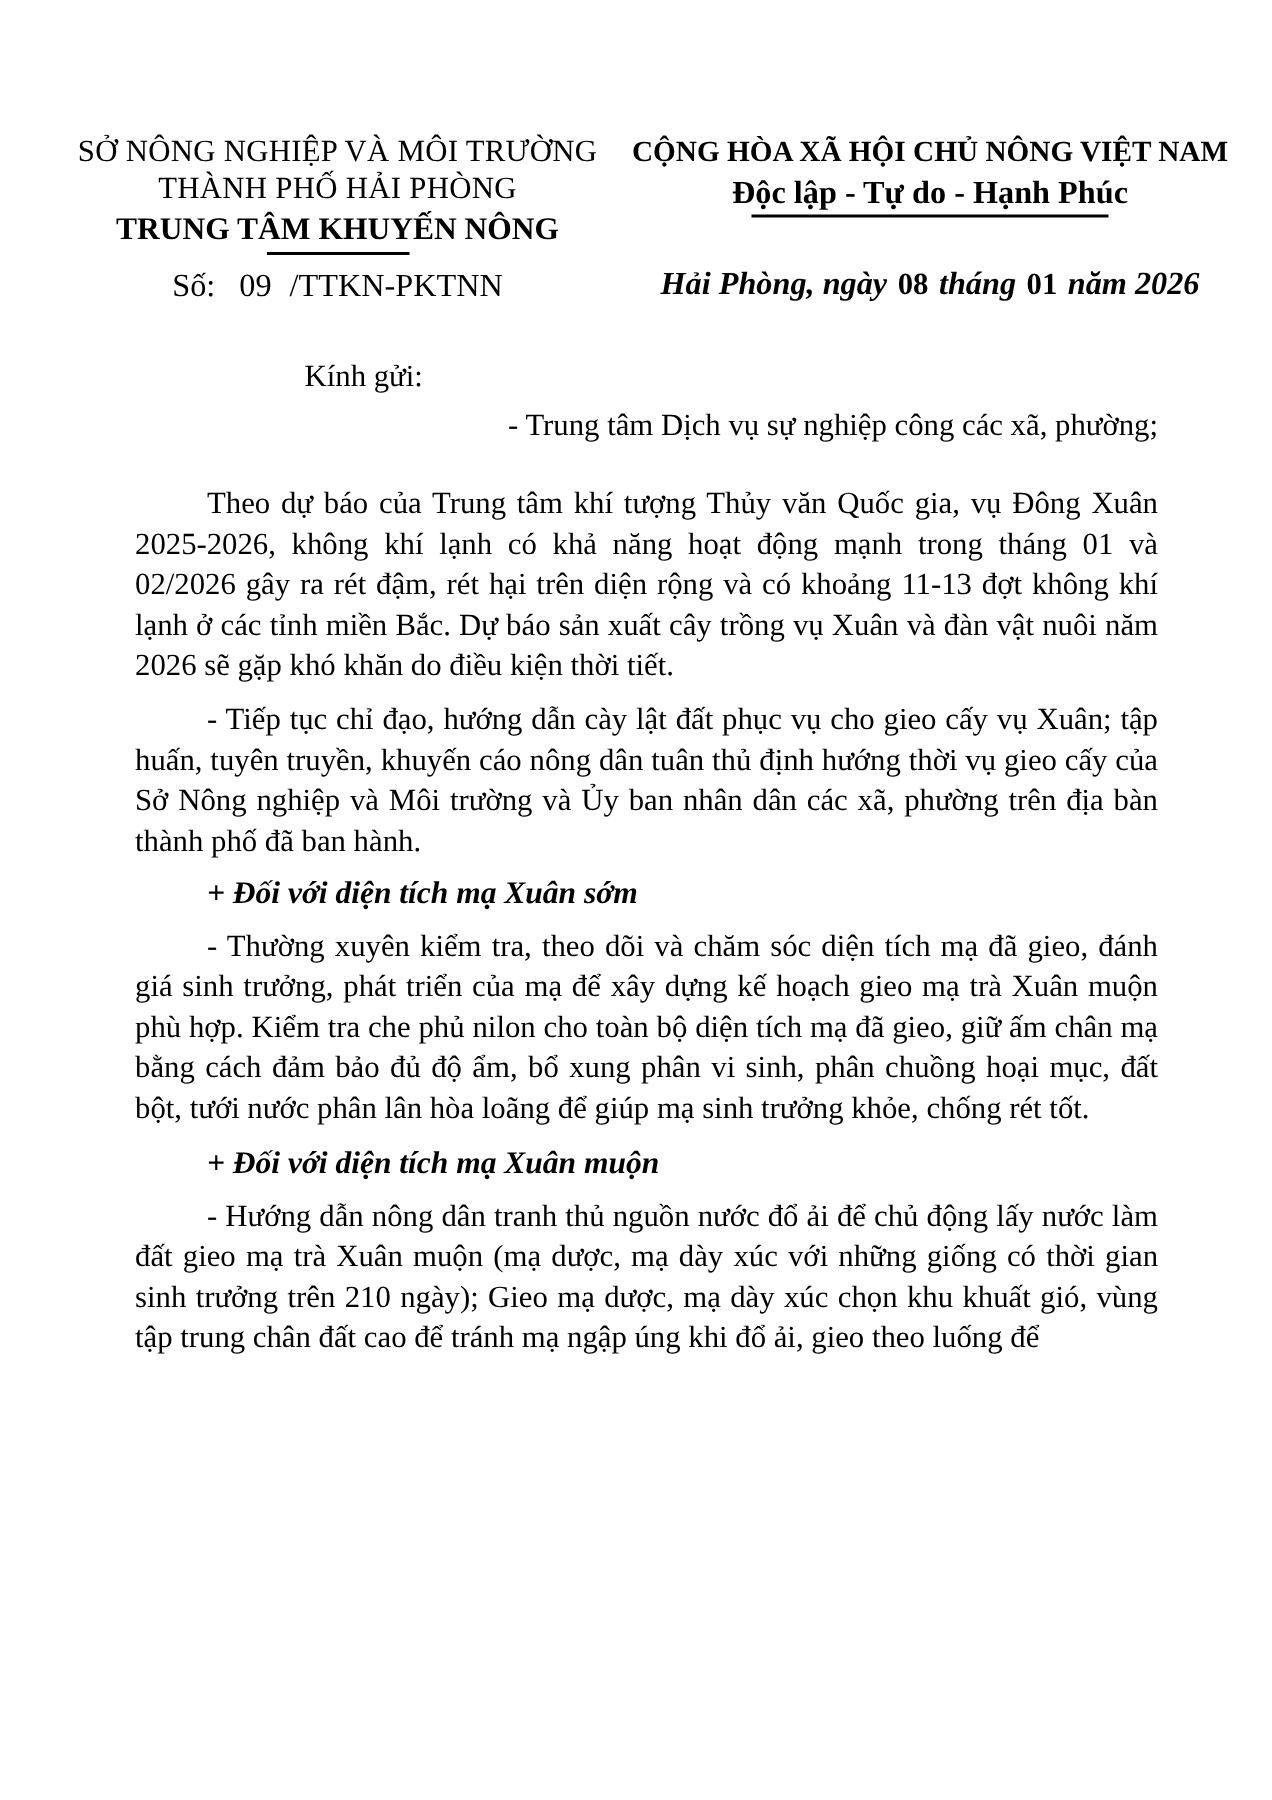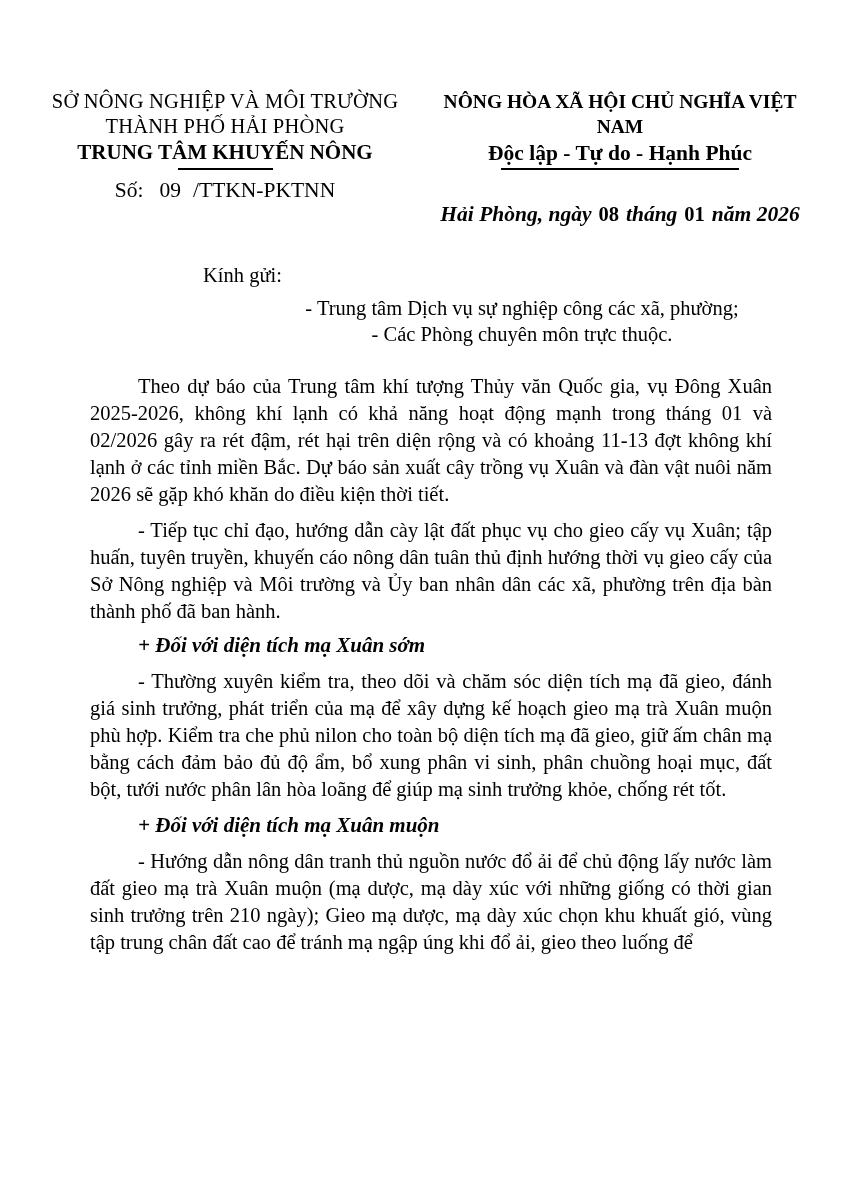--- a/index.html
+++ b/index.html
@@ -27,21 +27,21 @@
   .motto-rule { width:238px; margin:2px auto 0 auto; }
   .date-line  { font-size:21.5px; font-style:italic; margin-top:32px; white-space:nowrap;font-weight:bold; }
   .date-num   { font-style:normal; font-size:20.5px; display:inline-block; margin:0 7px; }
   
   .body {
     margin:35px 76px 0 90px;
     font-size:20.5px; line-height:27px;
     text-align:justify;
   }
   .salutation { margin-left:113px; }
-  .recipients { margin-left:182px; margin-top:6px; line-height:26px; text-align:center; }
+  .recipients { margin-left:182px; margin-top:6px; line-height:26px; text-align:right; }
   .para { margin:3px 0 0 0; text-indent:48px; }
   .sec-heading  { font-weight:bold; font-size:21px; margin:7px 0 0 0; padding-left:48px; text-align:left; }
   .sub-heading  { font-weight:bold; font-style:italic; font-size:21px; margin:7px 0 0 0; padding-left:48px; text-align:left; }
   .mt-lg { margin-top:26px; }
   .mt-md { margin-top:9px; }
 </style>
 </head>
 <body>
 
 <div class="page">
@@ -50,35 +50,34 @@
 
     <div class="h-left">
       <div class="org-line">SỞ NÔNG NGHIỆP VÀ MÔI TRƯỜNG</div>
       <div class="org-line">THÀNH PHỐ HẢI PHÒNG</div>
       <div class="org-name">TRUNG TÂM KHUYẾN NÔNG</div>
       <div class="rule org-rule"></div>
       <div class="so-line"><span>Số:</span><span class="so-number">09</span><span>/TTKN-PKTNN</span></div>
     </div>
 
     <div class="h-right">
-      <div class="motto-country">NÔNG HÒA XÃ HỘI CHỦ NGHĨA VIỆT NAM</div>
+      <div class="motto-country">CỘNG HÒA XÃ HỘI CHỦ NÔNG VIỆT NAM</div>
       <div class="motto">Độc lập - Tự do - Hạnh Phúc</div>
       <div class="rule motto-rule"></div>
       <div class="date-line"><span>Hải Phòng, ngày</span><span class="date-num">08</span><span>tháng</span><span class="date-num">01</span><span>năm 2026</span></div>
     </div>
 
   </div>
 
   <div class="body">
 
     <div class="salutation">Kính gửi:</div>
 
     <div class="recipients">
       <div>- Trung tâm Dịch vụ sự nghiệp công các xã, phường;</div>
-      <div>- Các Phòng chuyên môn trực thuộc.</div>
     </div>
 
     <p class="para mt-lg">Theo dự báo của Trung tâm khí tượng Thủy văn Quốc gia, vụ Đông Xuân 2025-2026, không khí lạnh có khả năng hoạt động mạnh trong tháng 01 và 02/2026 gây ra rét đậm, rét hại trên diện rộng và có khoảng 11-13 đợt không khí lạnh ở các tỉnh miền Bắc. Dự báo sản xuất cây trồng vụ Xuân và đàn vật nuôi năm 2026 sẽ gặp khó khăn do điều kiện thời tiết.</p>
 
 
 
 
     <p class="para mt-md">- Tiếp tục chỉ đạo, hướng dẫn cày lật đất phục vụ cho gieo cấy vụ Xuân; tập huấn, tuyên truyền, khuyến cáo nông dân tuân thủ định hướng thời vụ gieo cấy của Sở Nông nghiệp và Môi trường và Ủy ban nhân dân các xã, phường trên địa bàn thành phố đã ban hành.</p>
 
     <div class="sub-heading">+ Đối với diện tích mạ Xuân sớm</div>

